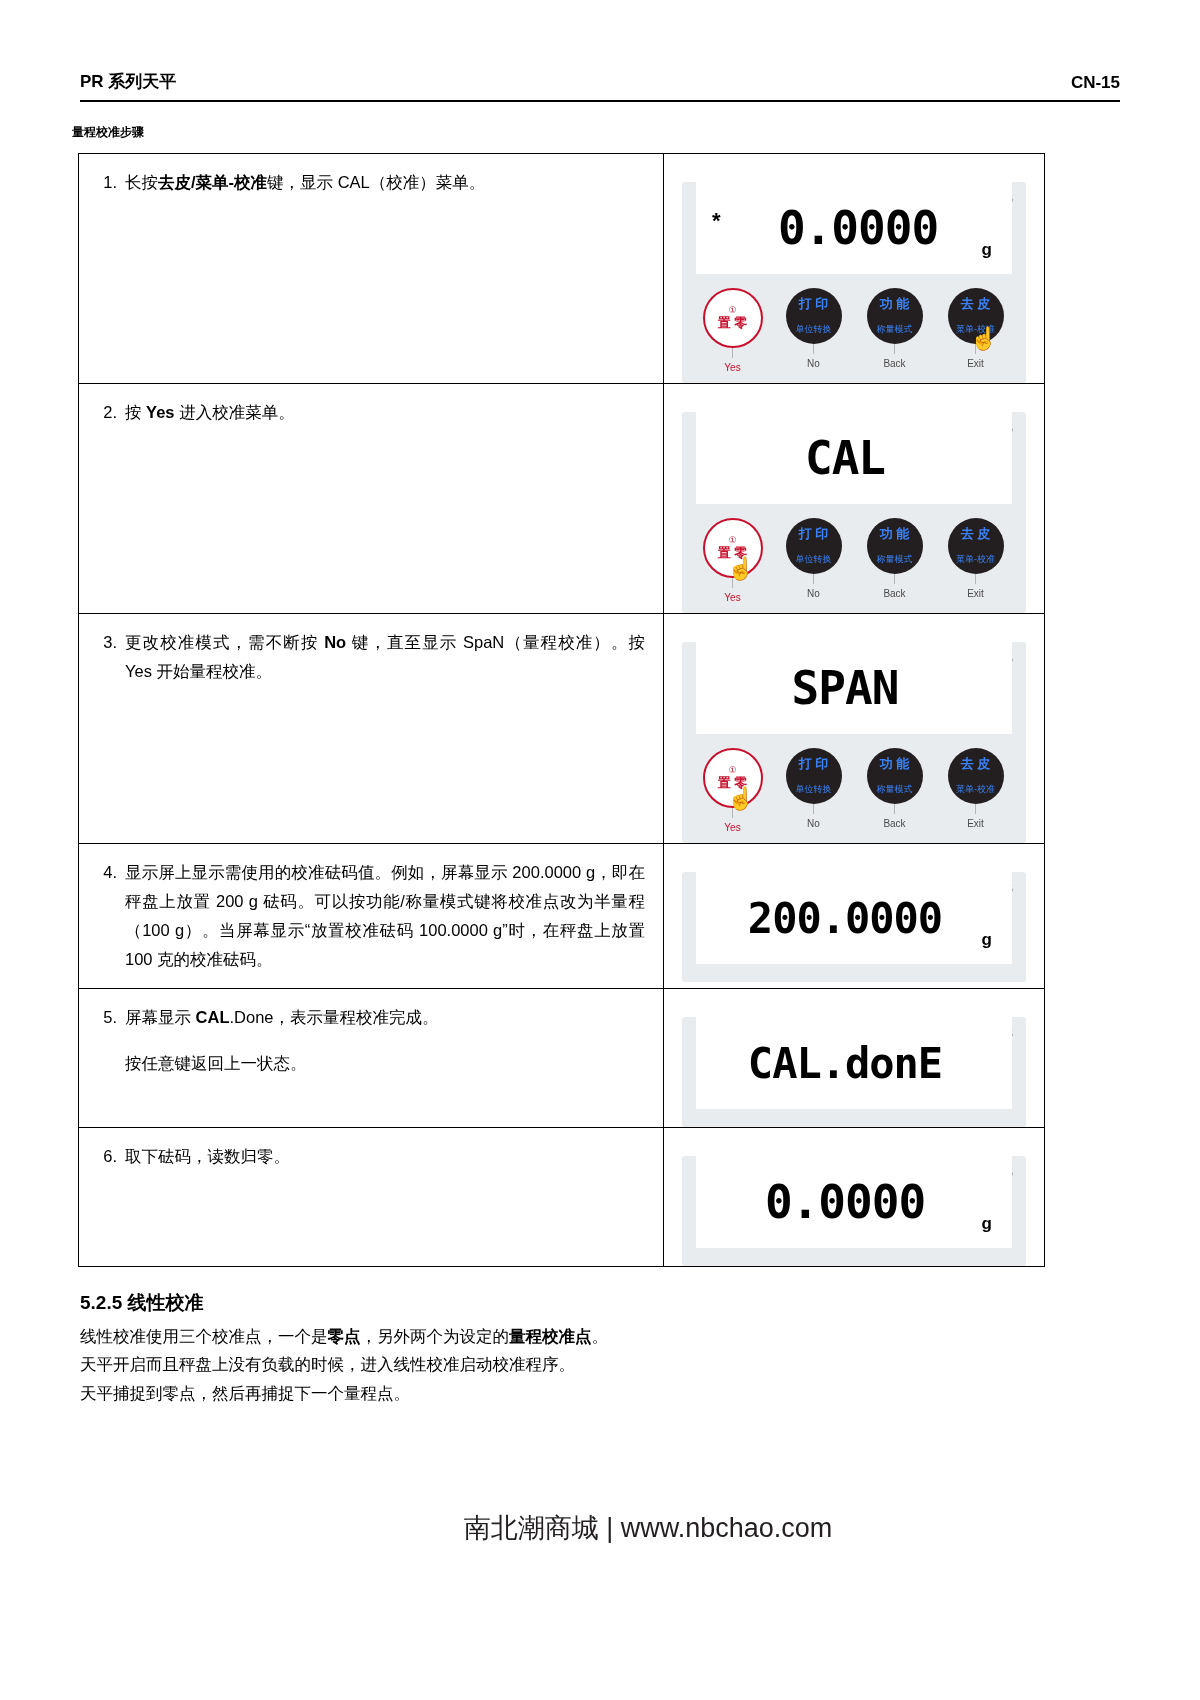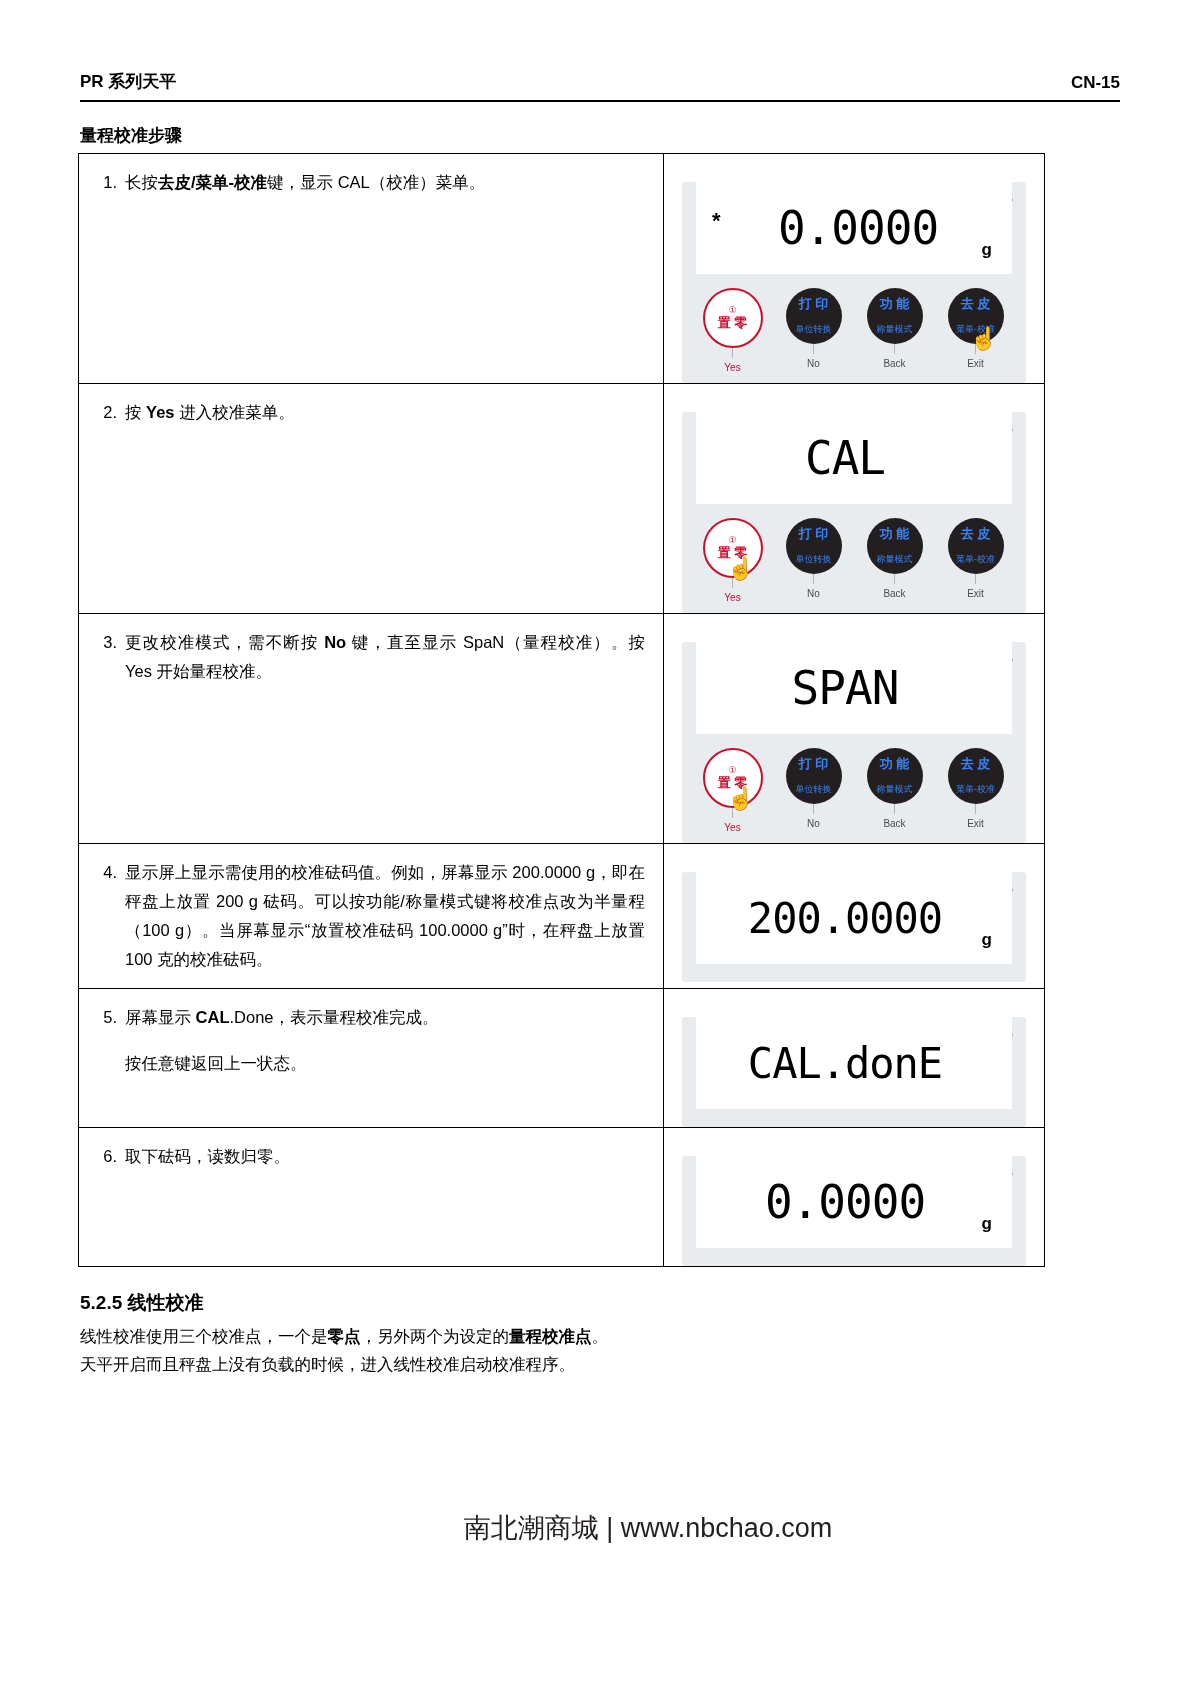--- a/index.html
+++ b/index.html
@@ -33,24 +33,24 @@
     align-items: flex-end;
     font-weight: bold;
     font-size: 17px;
     padding-bottom: 7px;
     border-bottom: 2px solid #000;
   }
 
   
   .section-title {
     position: absolute;
-    left: 80px;
+    left: 72px;
     top: 124px;
     font-weight: bold;
-    font-size: 17px;
+    font-size: 12px;
   }
 
   
   .steps-table {
     position: absolute;
     left: 78px;
     top: 153px;
     width: 964px;
     border-collapse: collapse;
     table-layout: fixed;
@@ -115,21 +115,21 @@
     font-size: 22px;
     font-weight: bold;
   }
   .lcd .value {
     position: absolute;
     left: 0; right: 0;
     top: 50%;
     transform: translateY(-50%);
     text-align: center;
     font-family: "DejaVu Sans Mono", monospace;
-    font-weight: normal;
+    font-weight: bold;
     letter-spacing: -1px;
     font-size: 46px;
     padding-right: 18px;
   }
   .lcd .value.small { font-size: 42px; }
   .lcd .unit {
     position: absolute;
     right: 20px;
     bottom: 14px;
     font-size: 17px;
@@ -467,17 +467,18 @@
             </div>
           </td>
         </tr>
       </tbody>
   </table>
 
   <div class="subsec">
     <h3>5.2.5  线性校准</h3>
     <p><span id="sl1"><span>线性校准使用三个校准点，一个是</span><b>零点</b><span>，另外两个为设定的</span><b>量程校准点</b><span>。</span></span></p>
     <p>天平开启而且秤盘上没有负载的时候，进入线性校准启动校准程序。</p>
+    <p>天平捕捉到零点，然后再捕捉下一个量程点。</p>
   </div>
 
   <div class="footer">南北潮商城 | www.nbchao.com</div>
 
 </div>
 
 </body></html>

